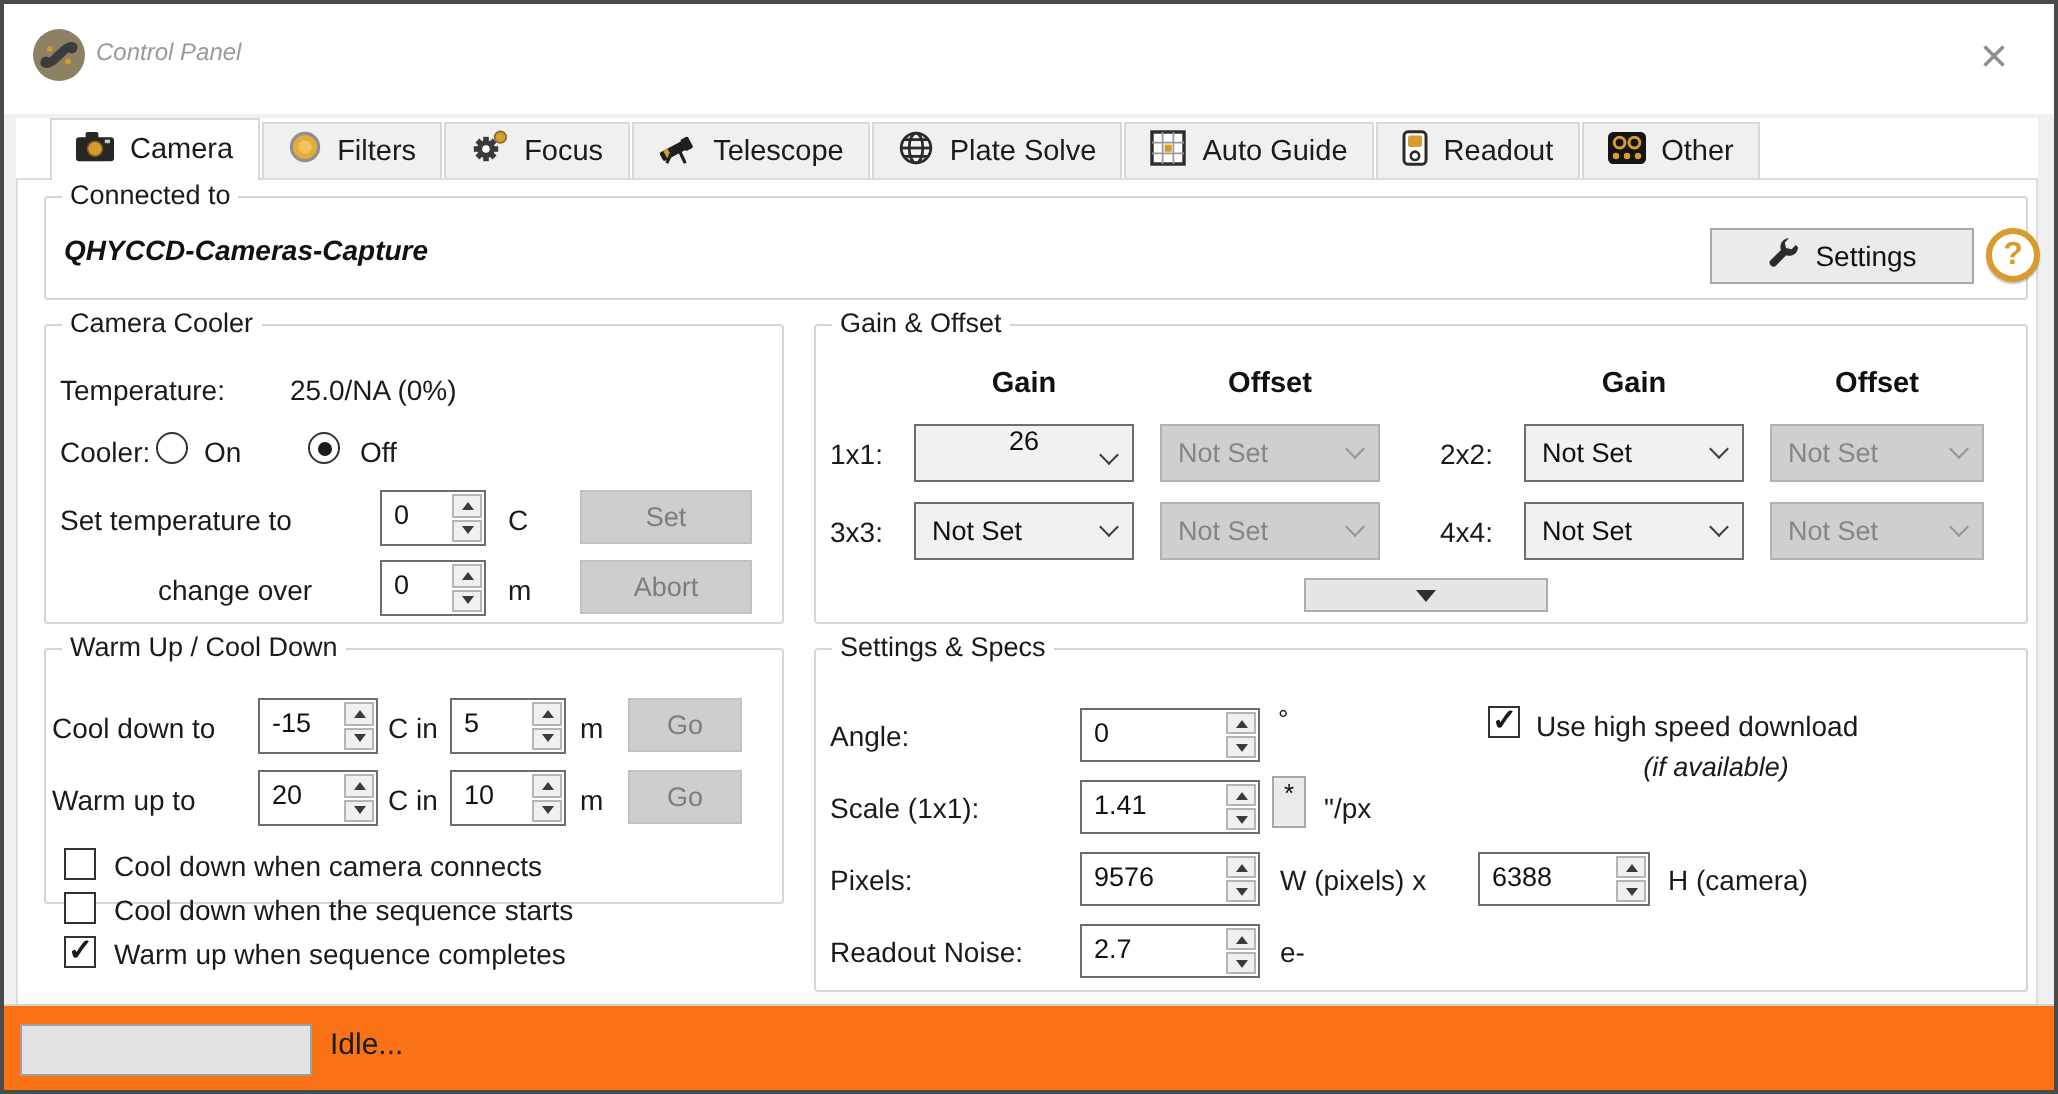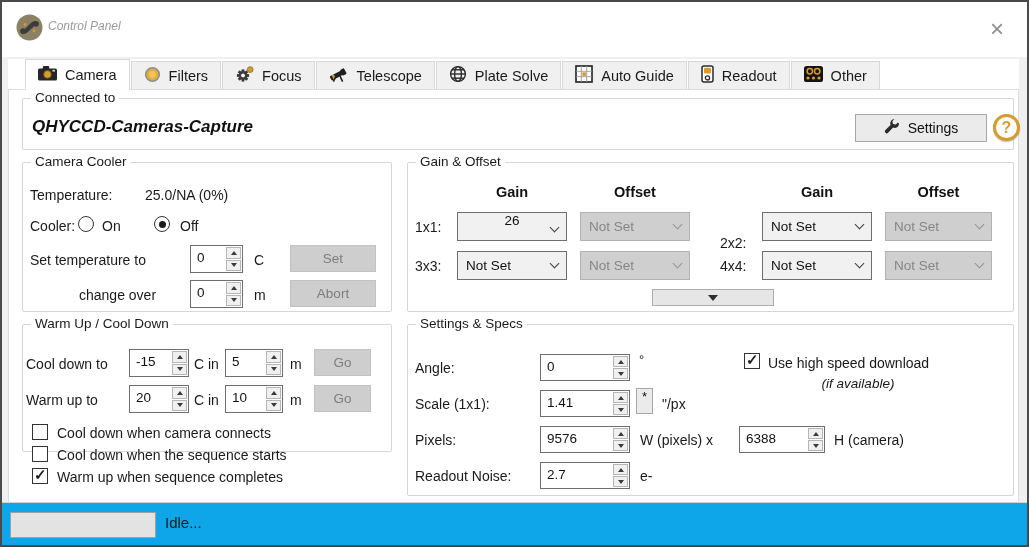--- a/index.html
+++ b/index.html
@@ -65,26 +65,26 @@
                        font-weight:bold; color:#1a1a1a; }
 
   
   .help { position:absolute; width:27px; height:27px; border:3px solid #D89B2E; border-radius:50%;
           background:#fff; color:#D89B2E; font-weight:bold; font-size:16px; text-align:center;
           line-height:21px; box-shadow:0 1px 1px rgba(0,0,0,.25); }
   .expand-btn { position:absolute; background:#e6e6e6; border:1px solid #adadad;
                 display:flex; align-items:center; justify-content:center; }
   .expand-btn i { width:0; height:0; border-left:5px solid transparent; border-right:5px solid transparent;
                   border-top:6px solid #2e2e2e; }
-  .statusbar { position:absolute; left:0; right:0; bottom:0; height:43px; background:#0ea5e9;
+  .statusbar { position:absolute; left:0; right:0; bottom:0; height:43px; background:#f97316;
                border-top:1px solid #d2d2d2; }
   .progress { position:absolute; left:8px; top:9px; width:146px; height:26px;
               border:1px solid #a0a0a0; background:#e3e3e3; }
   .status-text { position:absolute; left:163px; top:11px; font-size:15px; color:#1c1c1c; }
-  .device { position:absolute; left:30px; top:115px; font-size:17px; font-weight:bold;
+  .device { position:absolute; left:30px; top:115px; font-size:14px; font-weight:bold;
             font-style:italic; color:#111; }
   .hdr { position:absolute; font-size:14.5px; font-weight:bold; color:#111; text-align:center; }
   .note { position:absolute; font-size:13.5px; font-style:italic; color:#1a1a1a; text-align:center; }
 </style>
 </head>
 <body>
 
 <div class="window">
 
   <div class="titlebar">
@@ -254,21 +254,21 @@
 
   <span class="lbl" style="left:413px; top:217px;">1x1:</span>
   <div class="combo" style="left:455px; top:210px; width:110px; height:29px;flex-direction:column;">
     <span>26</span>
       <i class="chev"></i>
   </div>
   <div class="combo disabled" style="left:578px; top:210px; width:110px; height:29px;">
     <span>Not Set</span>
       <i class="chev"></i>
   </div>
-  <span class="lbl" style="left:718px; top:217px;margin-top:16px;">2x2:</span>
+  <span class="lbl" style="left:718px; top:217px;">2x2:</span>
   <div class="combo" style="left:760px; top:210px; width:110px; height:29px;">
     <span>Not Set</span>
       <i class="chev"></i>
   </div>
   <div class="combo disabled" style="left:883px; top:210px; width:107px; height:29px;">
     <span>Not Set</span>
       <i class="chev"></i>
   </div>
 
   <span class="lbl" style="left:413px; top:256px;">3x3:</span>

